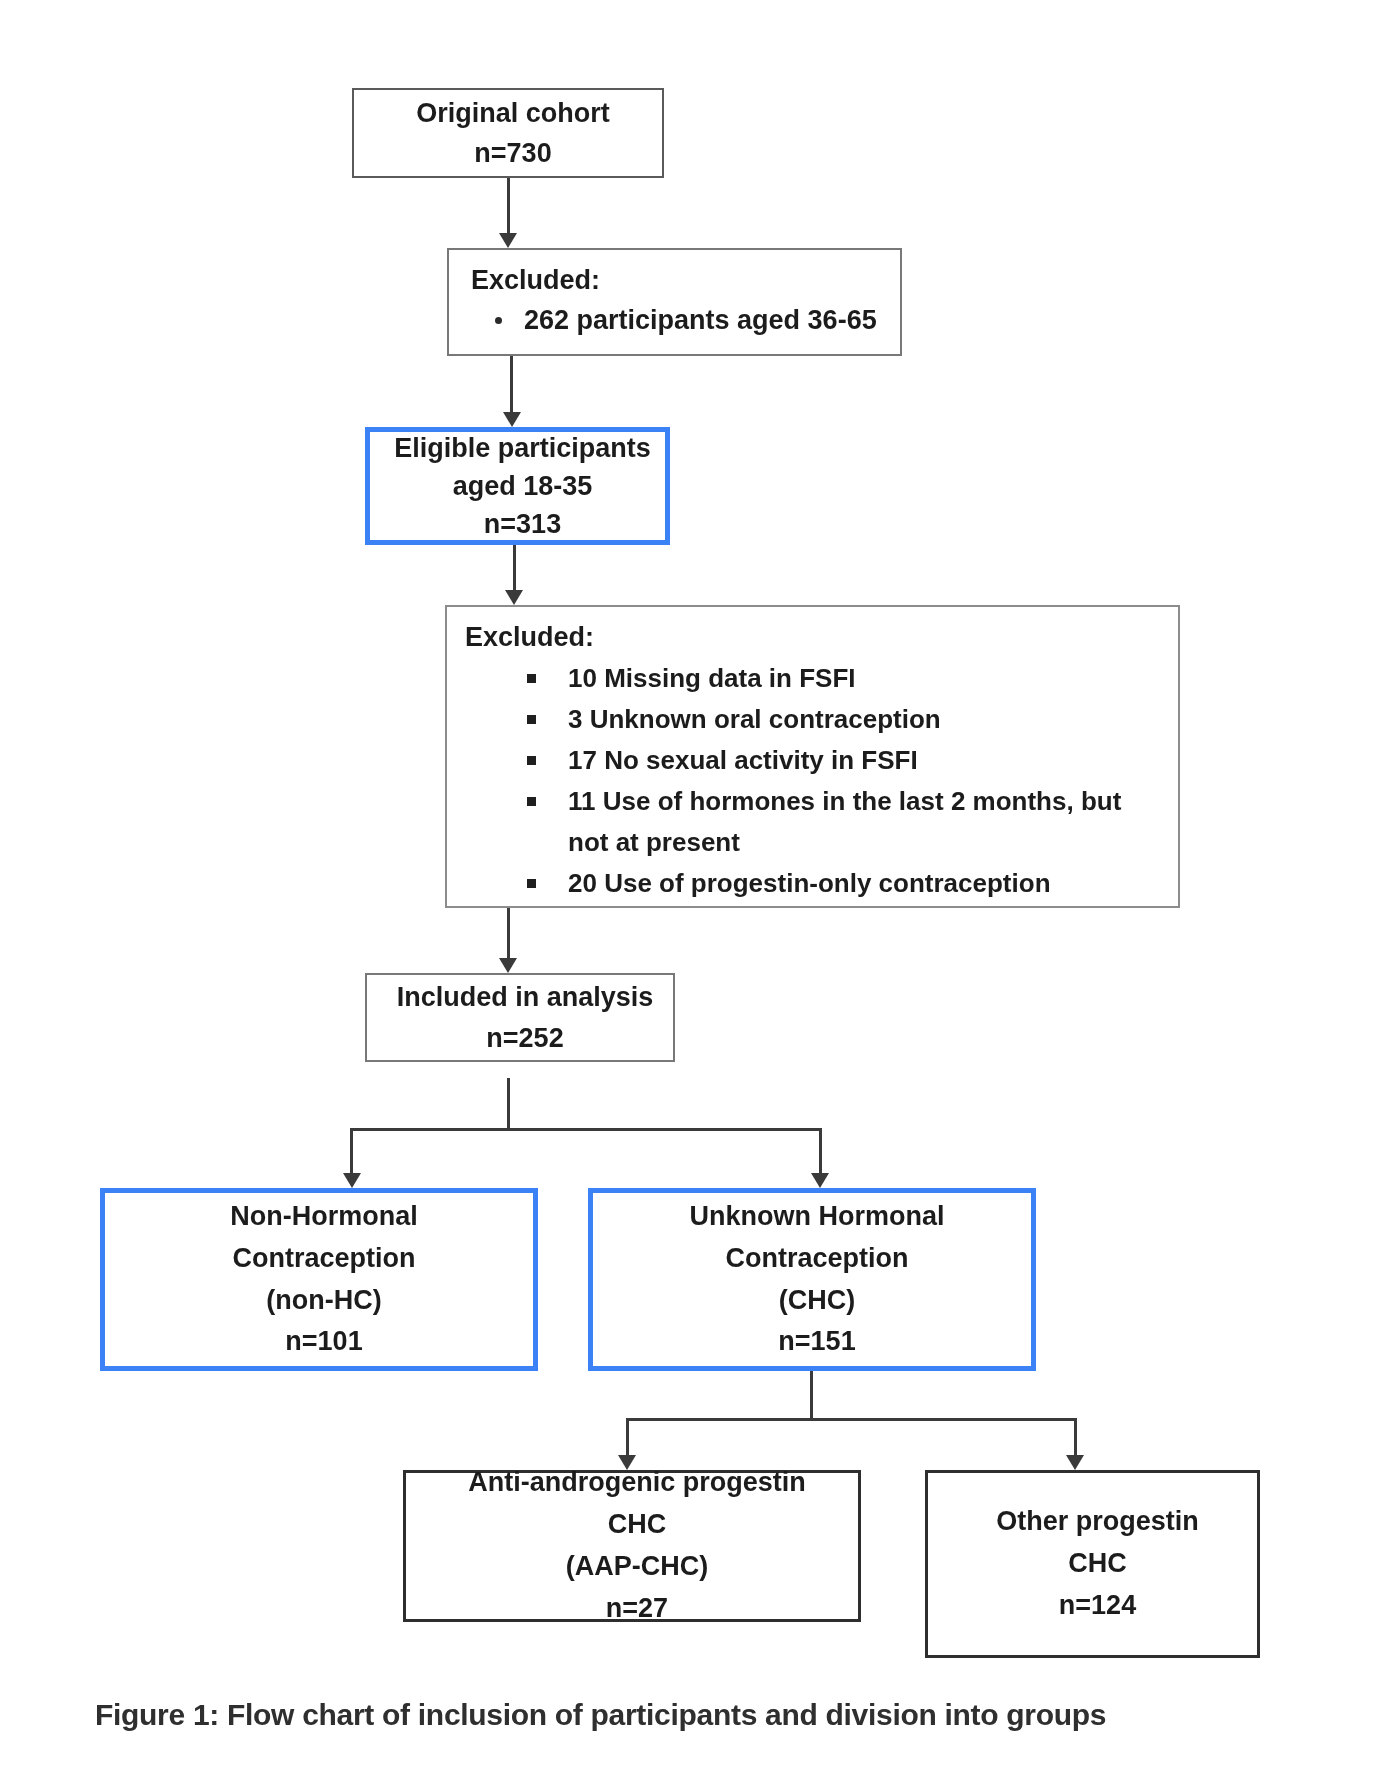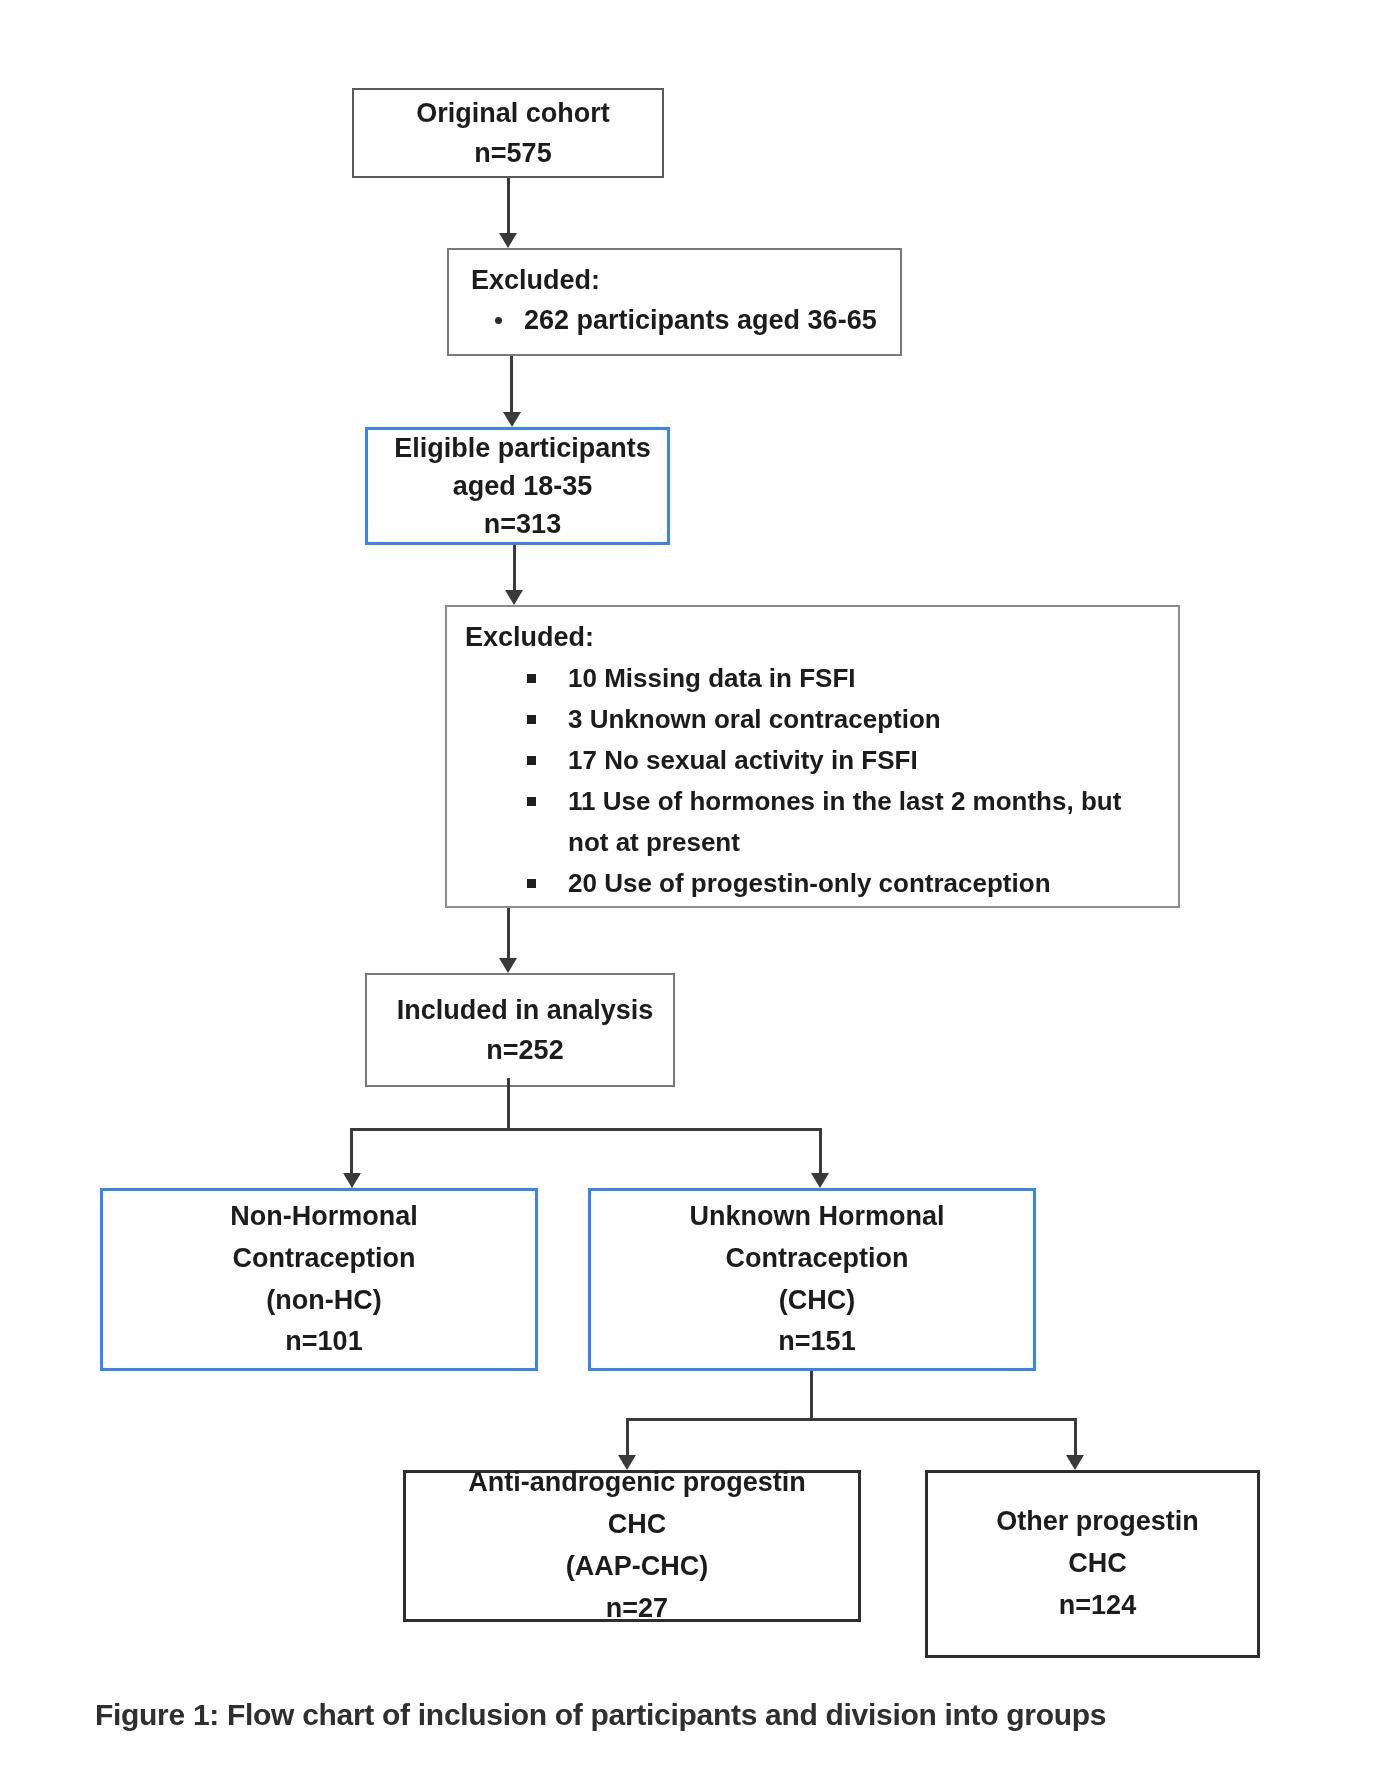--- a/index.html
+++ b/index.html
@@ -21,21 +21,21 @@
     position:absolute;
     box-sizing:border-box;
     background:#fff;
     font-weight:bold;
     font-size:27px;
     color:var(--text);
   }
   .b-mid   {border:2px solid #5a5a5a;}
   .b-soft  {border:2px solid #787878;}
   .b-thin  {border:2px solid #8c8c8c;}
-  .b-thick {border:3px solid #3b82f6;}
+  .b-thick {border:5px solid #3b82f6;}
   .b-dark  {border:3px solid #2e2e2e;}
   .center{
     display:flex;flex-direction:column;justify-content:center;
     text-align:center;line-height:1.5;padding-left:10px;
   }
   .lines{width:100%;}
   .leftbox{padding:10px 16px 8px 16px;line-height:40px;}
   .box-title{font-weight:bold;}
   .bullets .bullet-row{display:flex;align-items:flex-start;}
   .bullets .bullet-text{flex:1;}
@@ -66,21 +66,21 @@
   }
 </style>
 </head>
 <body>
 
 <div class="canvas">
 
   <div class="box center b-mid" style="left:352px;top:88px;width:312px;height:90px;">
     <div class="lines">
         <div class="line">Original cohort</div>
-        <div class="line">n=575</div>
+        <div class="line">n=730</div>
       </div>
   </div>
 
   <div class="vline" style="left:507px;top:178px;height:57px;"></div>
   <div class="arrowhead" style="left:499px;top:233px;"></div>
 
   <div class="box leftbox b-soft" style="left:447px;top:248px;width:455px;height:108px;">
     <div class="box-title" style="padding-left:6px;">Excluded:</div>
     <div class="bullets dot-list">
         <div class="bullet-row">
@@ -126,21 +126,21 @@
         <div class="bullet-row">
         <span class="marker"></span>
         <span class="bullet-text">20 Use of progestin-only contraception</span>
       </div>
       </div>
   </div>
 
   <div class="vline" style="left:507px;top:908px;height:52px;"></div>
   <div class="arrowhead" style="left:499px;top:958px;"></div>
 
-  <div class="box center b-soft" style="left:365px;top:973px;width:310px;height:114px;">
+  <div class="box center b-soft" style="left:365px;top:973px;width:310px;height:89px;">
     <div class="lines">
         <div class="line">Included in analysis</div>
         <div class="line">n=252</div>
       </div>
   </div>
 
   <div class="vline" style="left:507px;top:1078px;height:53px;"></div>
   <div class="hline" style="left:351px;top:1128px;width:471px;"></div>
   <div class="vline" style="left:350px;top:1128px;height:47px;"></div>
   <div class="arrowhead" style="left:343px;top:1173px;"></div>

